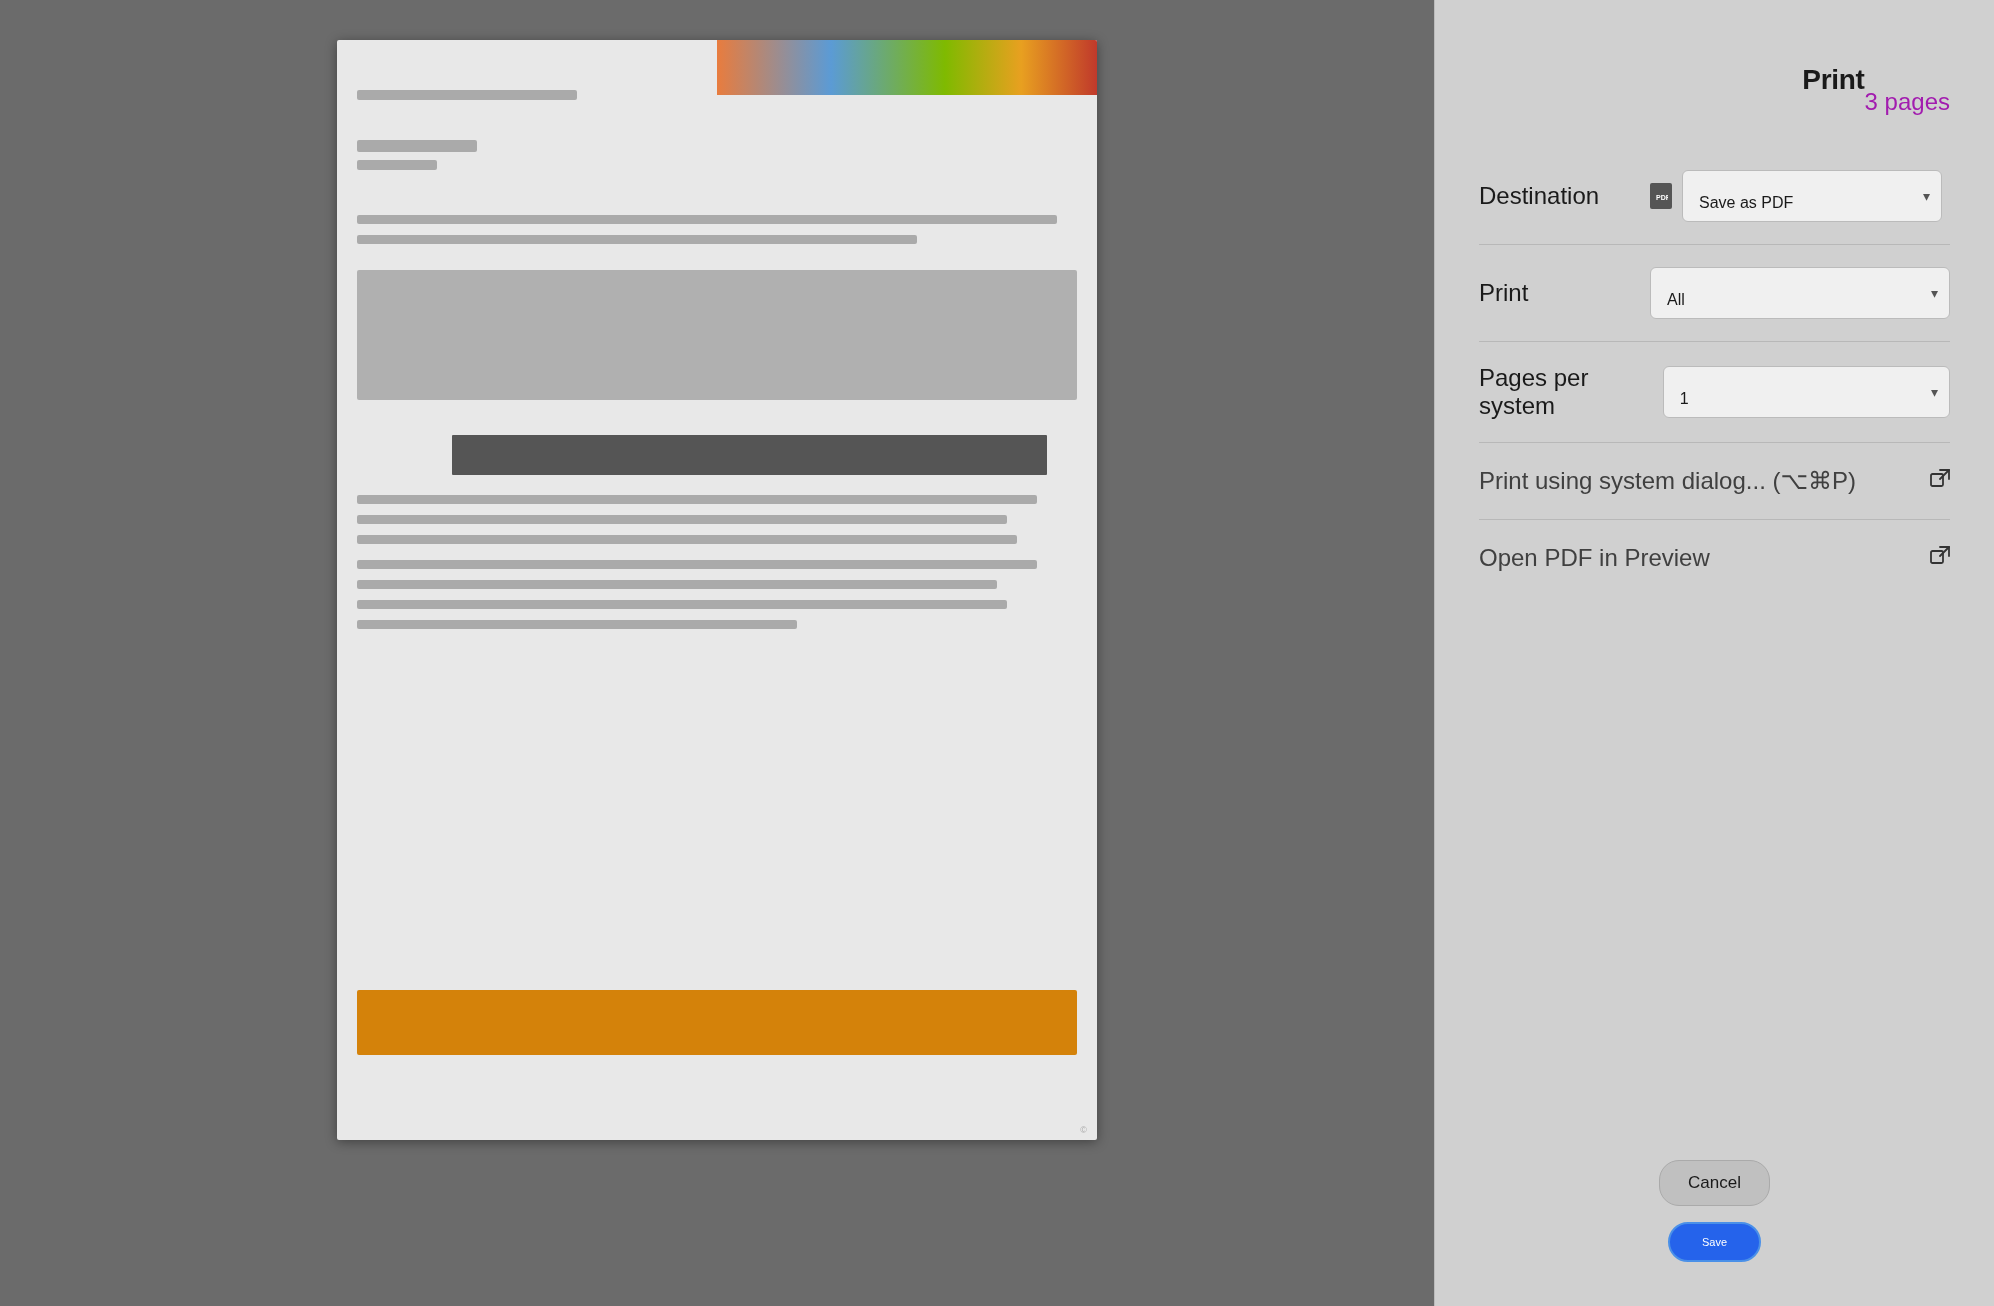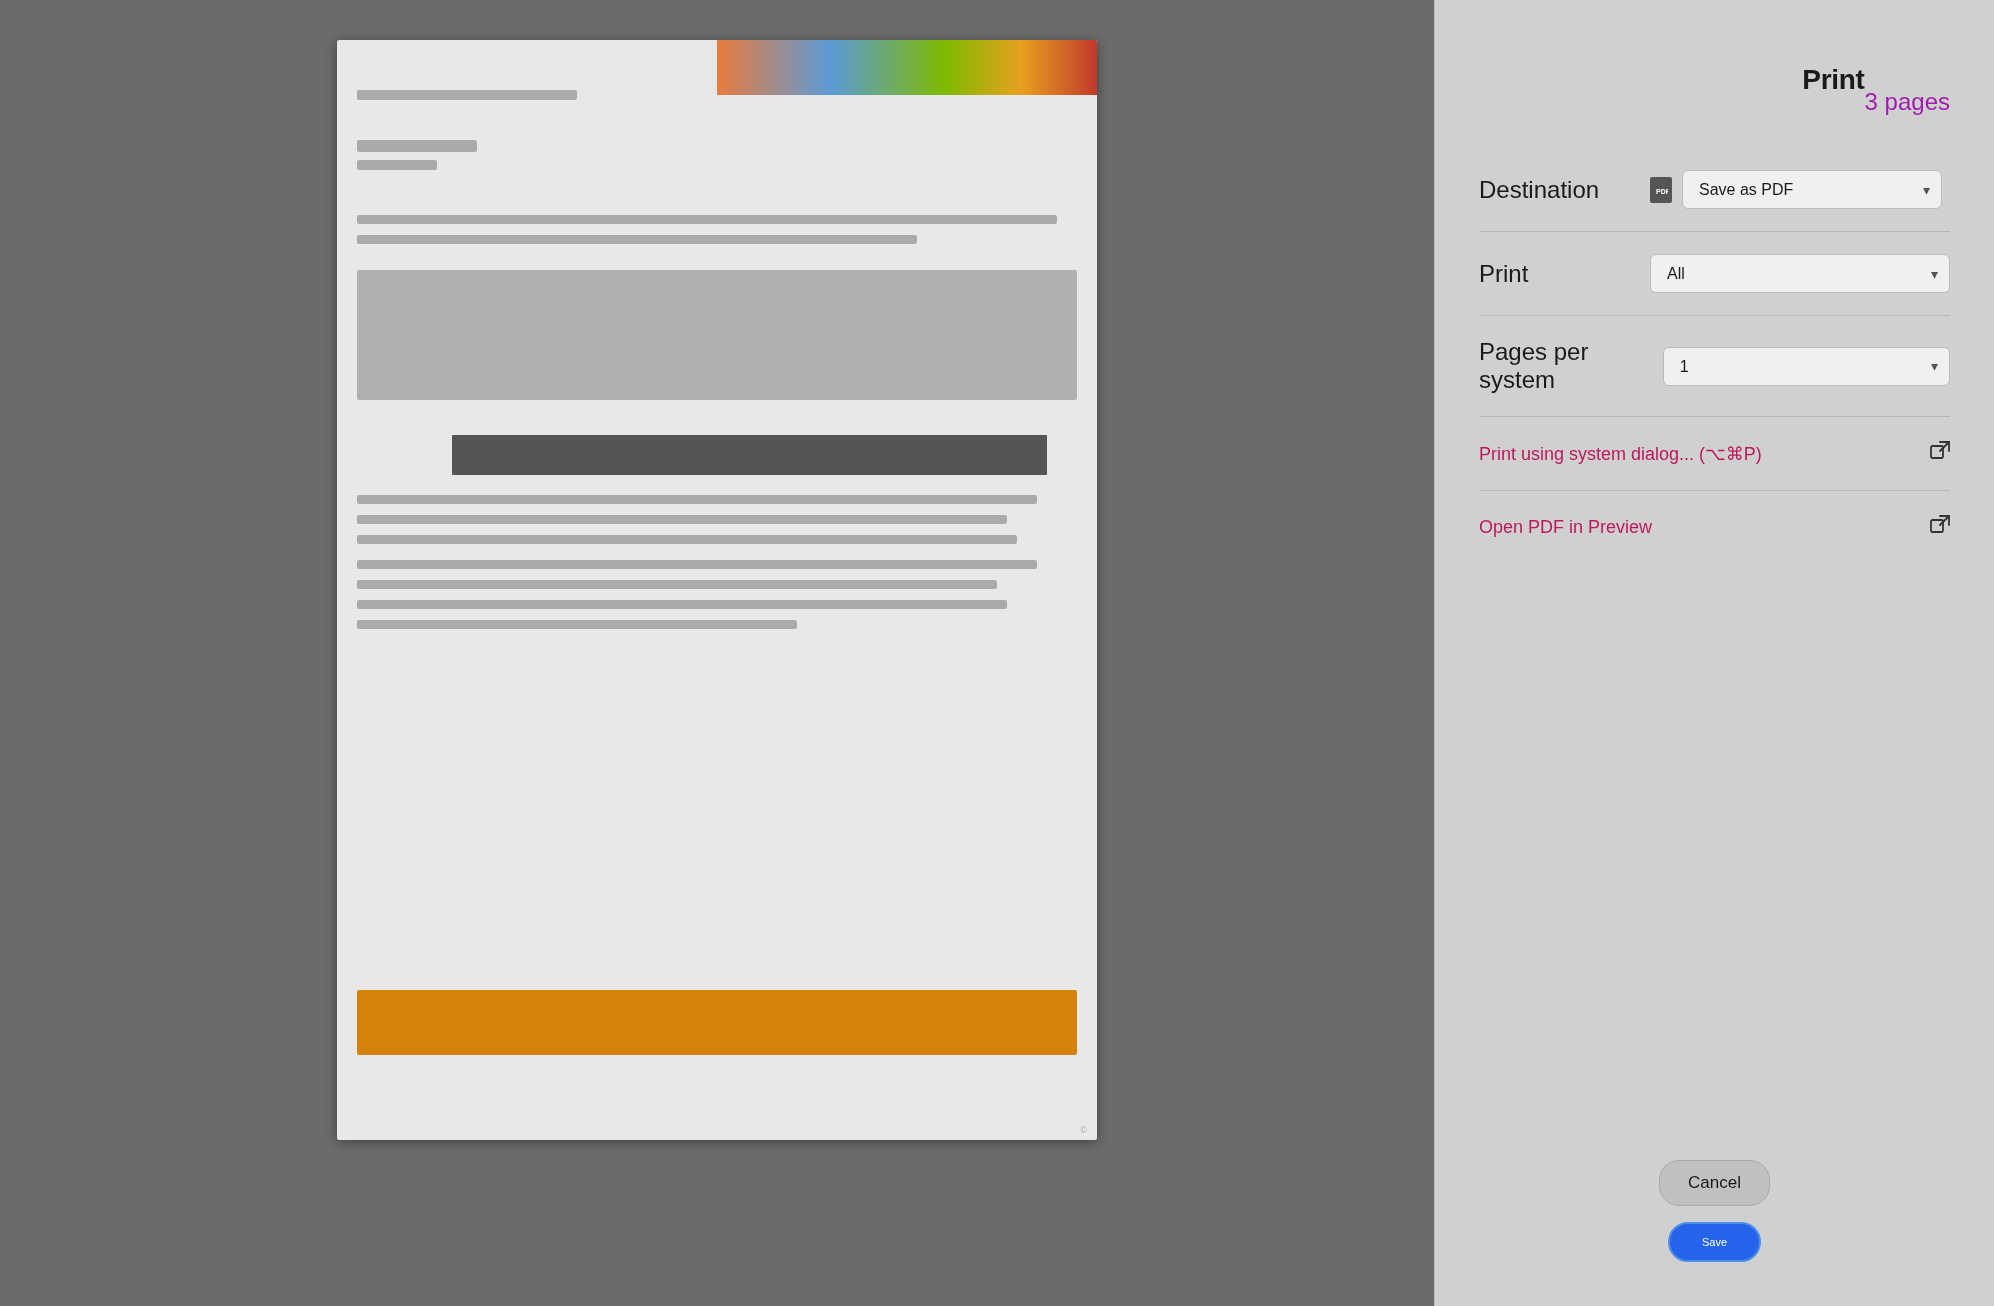--- a/index.html
+++ b/index.html
@@ -131,21 +131,21 @@
       font-weight: 400;
     }
 
     .form-select-wrapper {
       position: relative;
       width: 300px;
     }
 
     .form-select {
       width: 100%;
-      padding: 10px 40px 10px 16px;
+      padding: 23px 40px 10px 16px;
       font-size: 16px;
       background: #f0f0f0;
       border: 1px solid #bbb;
       border-radius: 6px;
       color: #1a1a1a;
       appearance: none;
       -webkit-appearance: none;
       cursor: pointer;
       outline: none;
     }
@@ -193,22 +193,22 @@
       border-bottom: 1px solid #b8b8b8;
       cursor: pointer;
     }
 
     .link-row:last-of-type {
       border-bottom: none;
       justify-content: space-between;
     }
 
     .link-label {
-      font-size: 18px;
-      color: #be185d;
+      font-size: 24px;
+      color: #404040;
     }
 
     .external-link-icon {
       font-size: 20px;
       color: #333;
     }
 
     
     .panel-footer {
       display: flex;

